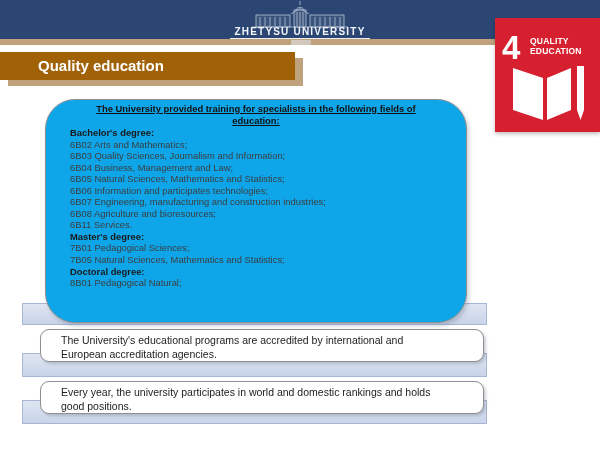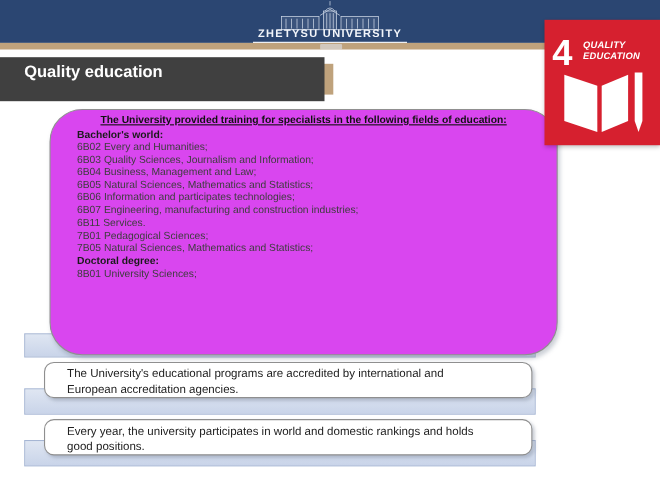--- a/index.html
+++ b/index.html
@@ -15,42 +15,42 @@
   .uni-name {
     position:absolute; left:0; top:26px; width:600px; text-align:center; z-index:2;
     color:#f2f5fa; font-size:10px; font-weight:700; letter-spacing:1.2px;
   }
   .uni-name span { display:inline-block; border-bottom:1px solid rgba(255,255,255,0.9); padding:0 4px 1px 4px;text-align:center; }
   .uni-year-smudge { position:absolute; left:291px; top:40px; width:20px; height:5px;
     background:rgba(225,232,242,0.55); border-radius:1px; z-index:2; }
   
   .title-shadow { position:absolute; left:8px; top:58px; width:295px; height:28px; background:#bfa27c; z-index:2; }
   .title-bar {
-    position:absolute; left:0; top:52px; width:295px; height:40px; background:#404040; z-index:3;
-    color:#ffffff; font-size:15px; font-weight:700; line-height:28px; padding-left:22px;
+    position:absolute; left:0; top:52px; width:295px; height:28px; background:#a16207; z-index:3;
+    color:#ffffff; font-size:15px; font-weight:700; line-height:28px; padding-left:38px;
   }
   
   .sdg-badge { position:absolute; left:495px; top:18px; width:105px; height:114px;
     background:#d6202f; z-index:5; box-shadow:0 2px 4px rgba(0,0,0,0.25); }
   .sdg-number { position:absolute; left:7px; top:13px; color:#ffffff; font-size:33px; font-weight:700; line-height:1; }
   .sdg-label { position:absolute; left:35px; top:18px; color:#ffffff; font-size:8.5px; font-weight:800;
-    line-height:10px; letter-spacing:0.2px;font-style:italic; }
+    line-height:10px; letter-spacing:0.2px; }
   .sdg-icon { position:absolute; left:10px; top:44px; }
   
   .band {
     position:absolute; left:22px; width:465px;
     background:linear-gradient(180deg,#dfe6f2 0%,#c9d4e9 100%);
     border:1px solid #a6b6d4; z-index:2;
   }
   .band-1 { top:303px; height:22px; }
   .band-2 { top:353px; height:24px; }
   .band-3 { top:400px; height:24px; }
   .main-box {
-    position:absolute; left:45px; top:99px; width:462px; height:224px;
-    background:#d946ef; border:1px solid #8f8f8f; border-radius:30px; z-index:3;
+    position:absolute; left:45px; top:99px; width:422px; height:224px;
+    background:#0ea5e9; border:1px solid #8f8f8f; border-radius:30px; z-index:3;
     box-shadow:2px 3px 4px rgba(110,120,140,0.35);
     padding-top:3px;
   }
   .main-heading {
     margin:0 28px; text-align:center; font-size:9.4px; font-weight:700; color:#111111;
     line-height:11.5px; text-decoration:underline;
   }
   .degree-list { padding-left:24px; padding-right:10px; margin-top:1px;
     font-size:9.4px; line-height:11.55px; color:#3d3d3d; }
   .degree-title { font-weight:700; color:#1a1a1a; }
@@ -120,31 +120,33 @@
     </div>
   </div>
 
   <div class="band band-1"></div>
   <div class="band band-2"></div>
   <div class="band band-3"></div>
 
   <div class="main-box">
     <div class="main-heading">The University provided training for specialists in the following fields of education:</div>
     <div class="degree-list">
-      <div class="degree-title">Bachelor's world:</div>
-      <div>6B02 Every and Humanities;</div>
+      <div class="degree-title">Bachelor's degree:</div>
+      <div>6B02 Arts and Mathematics;</div>
       <div>6B03 Quality Sciences, Journalism and Information;</div>
       <div>6B04 Business, Management and Law;</div>
       <div>6B05 Natural Sciences, Mathematics and Statistics;</div>
       <div>6B06 Information and participates technologies;</div>
       <div>6B07 Engineering, manufacturing and construction industries;</div>
+      <div>6B08 Agriculture and bioresources;</div>
       <div>6B11 Services.</div>
+      <div class="degree-title">Master's degree:</div>
       <div>7B01 Pedagogical Sciences;</div>
       <div>7B05 Natural Sciences, Mathematics and Statistics;</div>
       <div class="degree-title">Doctoral degree:</div>
-      <div>8B01 University Sciences;</div>
+      <div>8B01 Pedagogical Natural;</div>
     </div>
   </div>
 
   <div class="info-box info-box-1">The University's educational programs are accredited by international and European accreditation agencies.</div>
   <div class="info-box info-box-2">Every year, the university participates in world and domestic rankings and holds good positions.</div>
 
 </div>
 
 </body></html>

